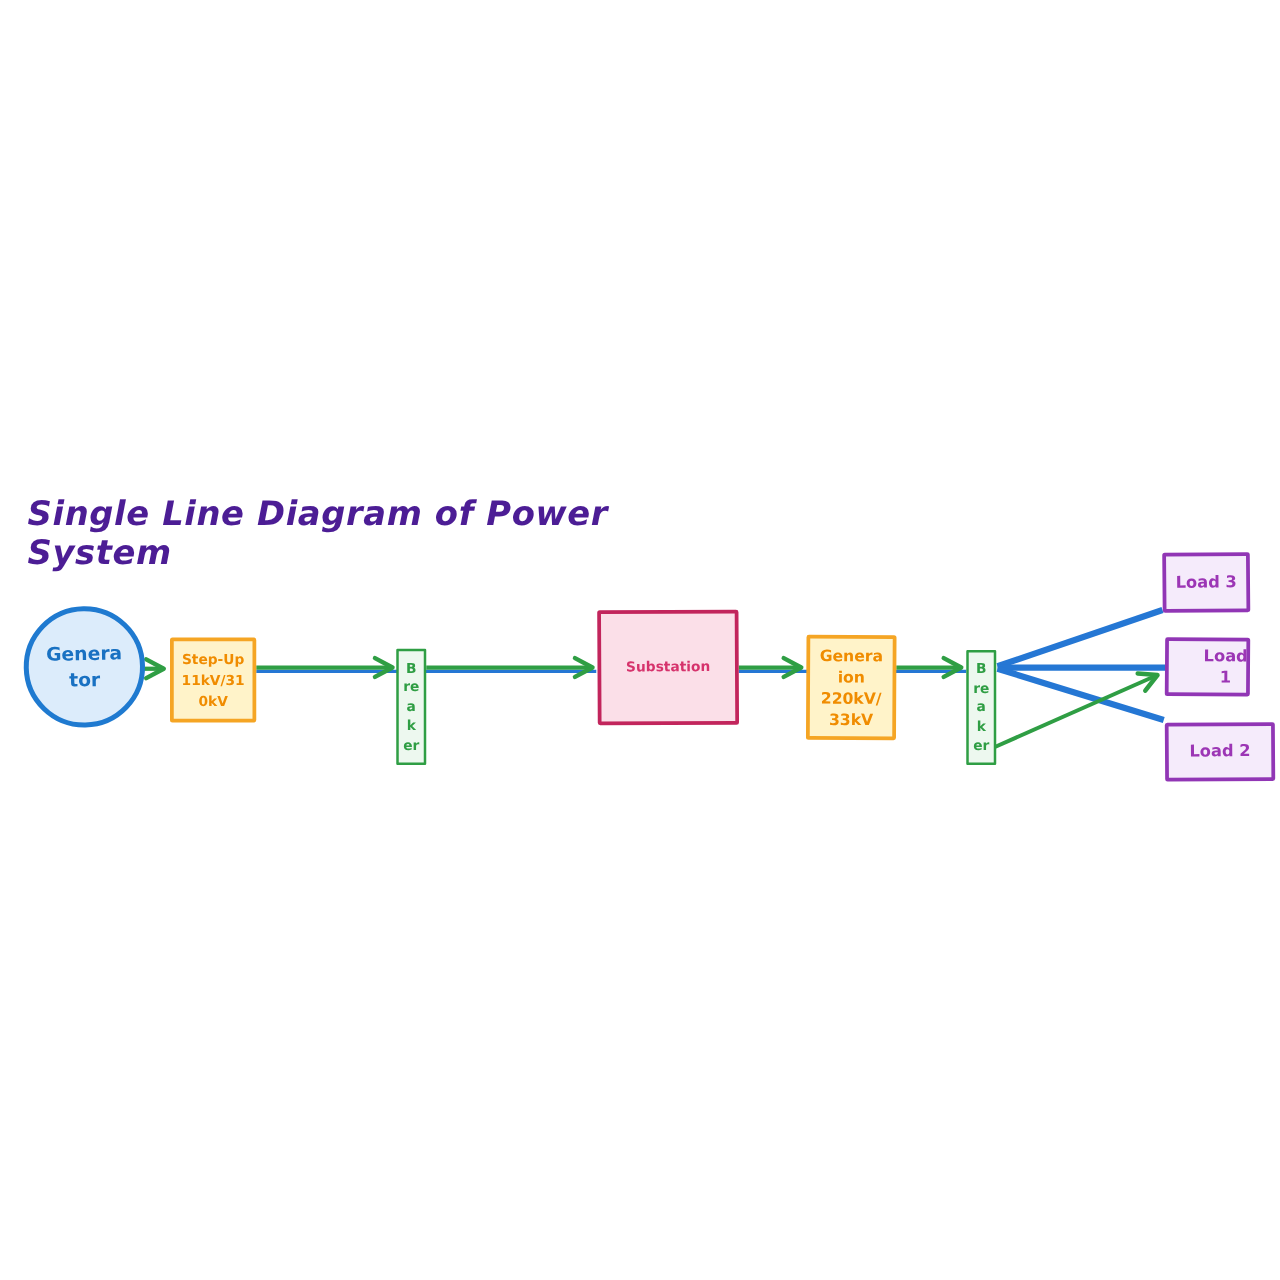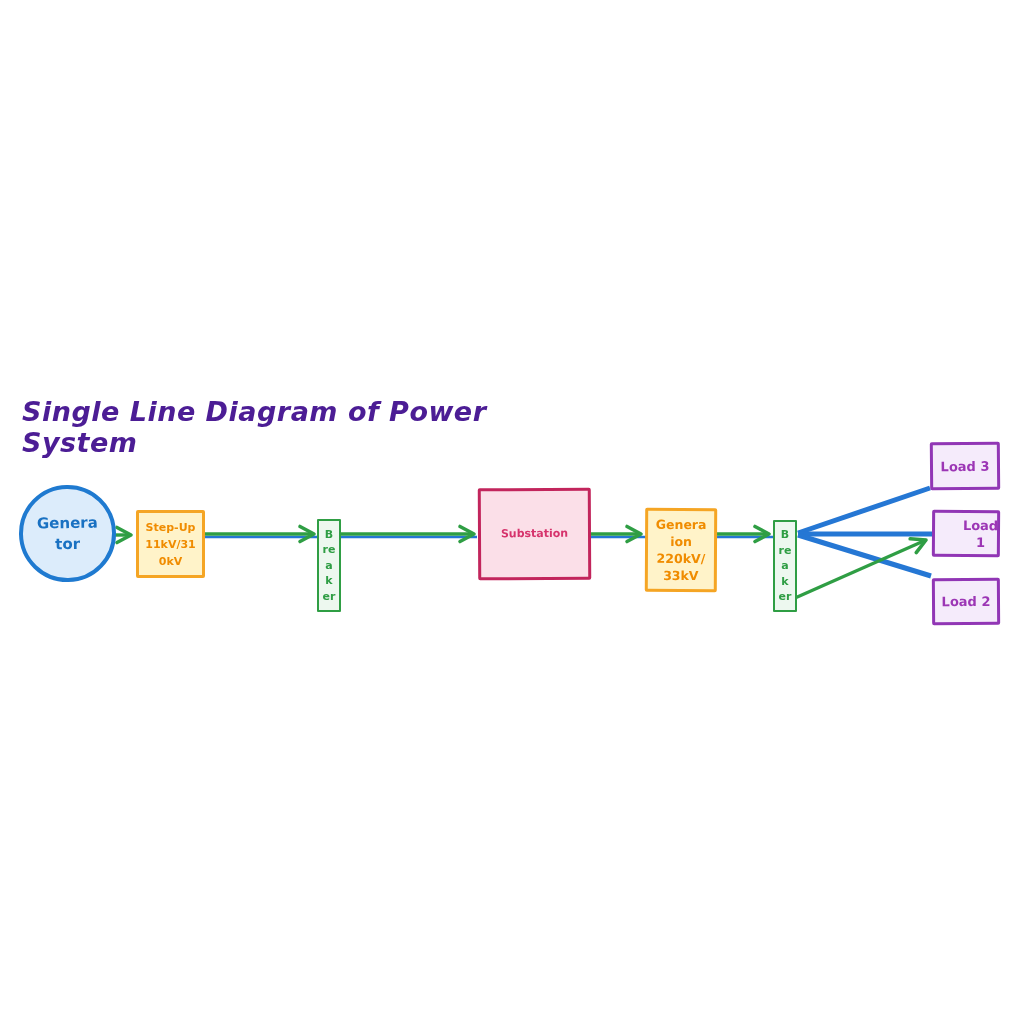--- a/index.html
+++ b/index.html
@@ -43,21 +43,21 @@
     left:478px;top:488px;width:113px;height:92px;
     border:3px solid #c2255c;background:#fbdfe8;color:#d6336c;border-radius:2px;
     font-size:11px;line-height:20px;transform:rotate(-0.3deg);
   }
   .load{
     border:3px solid #9136b5;background:#f5ebfb;color:#9c36b5;border-radius:2px;
     font-size:13px;line-height:17px;
   }
   .load3{left:930px;top:442px;width:70px;height:48px;transform:rotate(-0.5deg);}
   .load1{left:932px;top:510px;width:68px;height:47px;transform:rotate(0.4deg);padding-left:29px;}
-  .load2{left:932px;top:578px;width:68px;height:47px;transform:rotate(-0.4deg);}
+  .load2{left:932px;top:578px;width:88px;height:47px;transform:rotate(-0.4deg);}
 </style>
 </head>
 <body>
 
 <div class="canvas">
 
   <div class="title">Single Line Diagram of Power System</div>
 
   <svg class="wires" viewBox="0 0 1024 1024" xmlns="http://www.w3.org/2000/svg">
     <defs>

